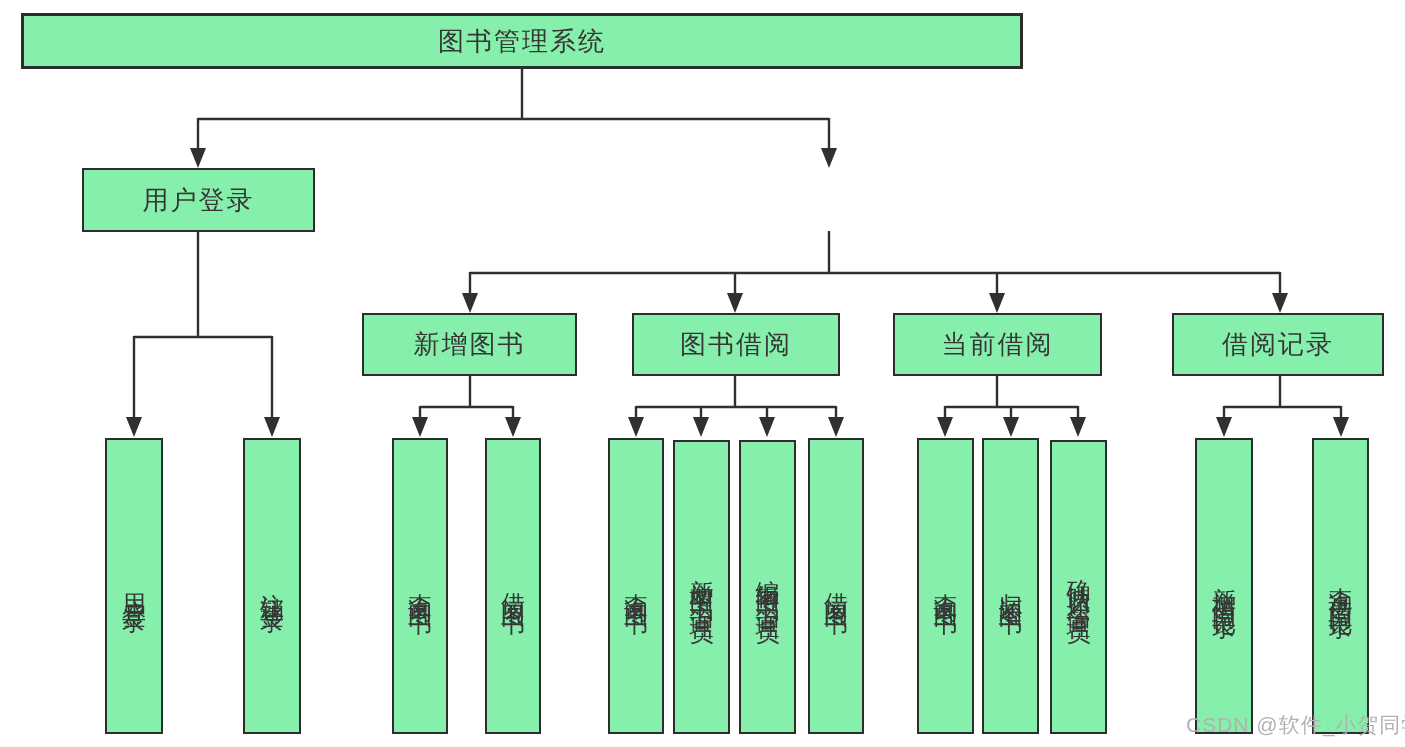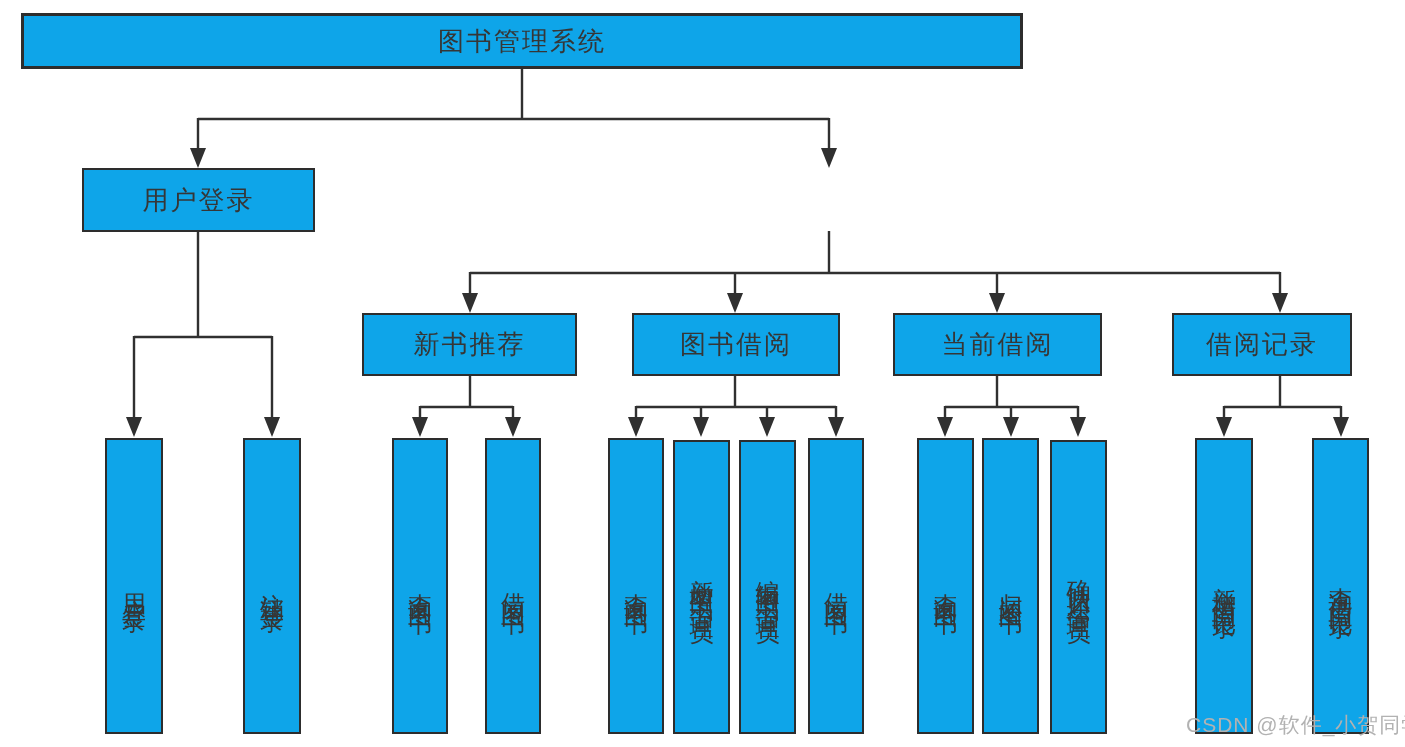--- a/index.html
+++ b/index.html
@@ -4,21 +4,21 @@
 <style>
   html,body { margin:0; padding:0; background:#ffffff; }
   .stage {
     position:relative; width:1405px; height:747px; background:#ffffff;
     font-family:"Liberation Sans", sans-serif; overflow:hidden;
   }
   .wires { position:absolute; left:0; top:0; width:1405px; height:747px; }
   .wires path { stroke:#303030; stroke-width:2.4; fill:none; }
   .wires polygon { fill:#303030; }
   .node {
-    position:absolute; background:#0ea5e9; border:2px solid #2d2d2d;
+    position:absolute; background:#86efac; border:2px solid #2d2d2d;
     box-sizing:border-box; display:flex; align-items:center; justify-content:center;
     color:#363636;
   }
   .h { font-size:26px; letter-spacing:2px; white-space:nowrap; }
   .root { border-width:3px; }
   .v span {
     writing-mode:vertical-rl; text-orientation:mixed;
     font-size:24px; letter-spacing:6px; line-height:1;
   }
   .watermark {
@@ -64,29 +64,29 @@
 
   <div class="node h root" style="left:21px; top:13px; width:1002px; height:56px;">
     <span>图书管理系统</span>
   </div>
 
   <div class="node h" style="left:82px; top:168px; width:233px; height:64px;">
     <span>用户登录</span>
   </div>
 
   <div class="node h" style="left:362px; top:313px; width:215px; height:63px;">
-    <span>新书推荐</span>
+    <span>新增图书</span>
   </div>
   <div class="node h" style="left:893px; top:313px; width:209px; height:63px;">
     <span>当前借阅</span>
   </div>
   <div class="node h" style="left:632px; top:313px; width:208px; height:63px;">
     <span>图书借阅</span>
   </div>
-  <div class="node h" style="left:1172px; top:313px; width:180px; height:63px;">
+  <div class="node h" style="left:1172px; top:313px; width:212px; height:63px;">
     <span>借阅记录</span>
   </div>
 
   <div class="node v" style="left:105px; top:438px; width:58px; height:296px;">
     <span>用户登录</span>
   </div>
   <div class="node v" style="left:243px; top:438px; width:58px; height:296px;">
     <span>注销登录</span>
   </div>
 

